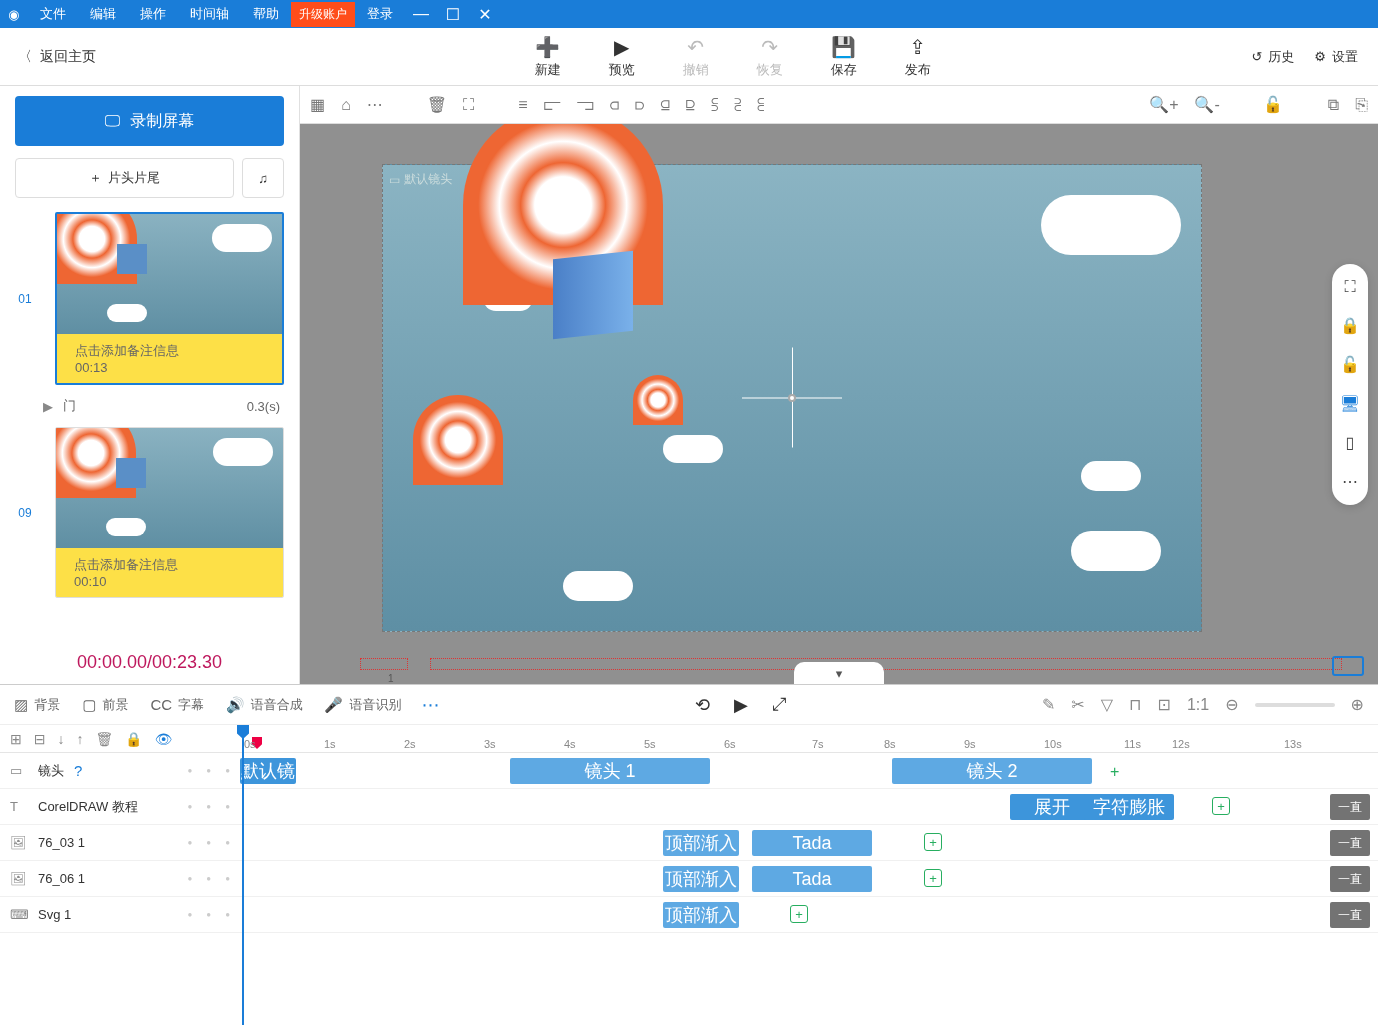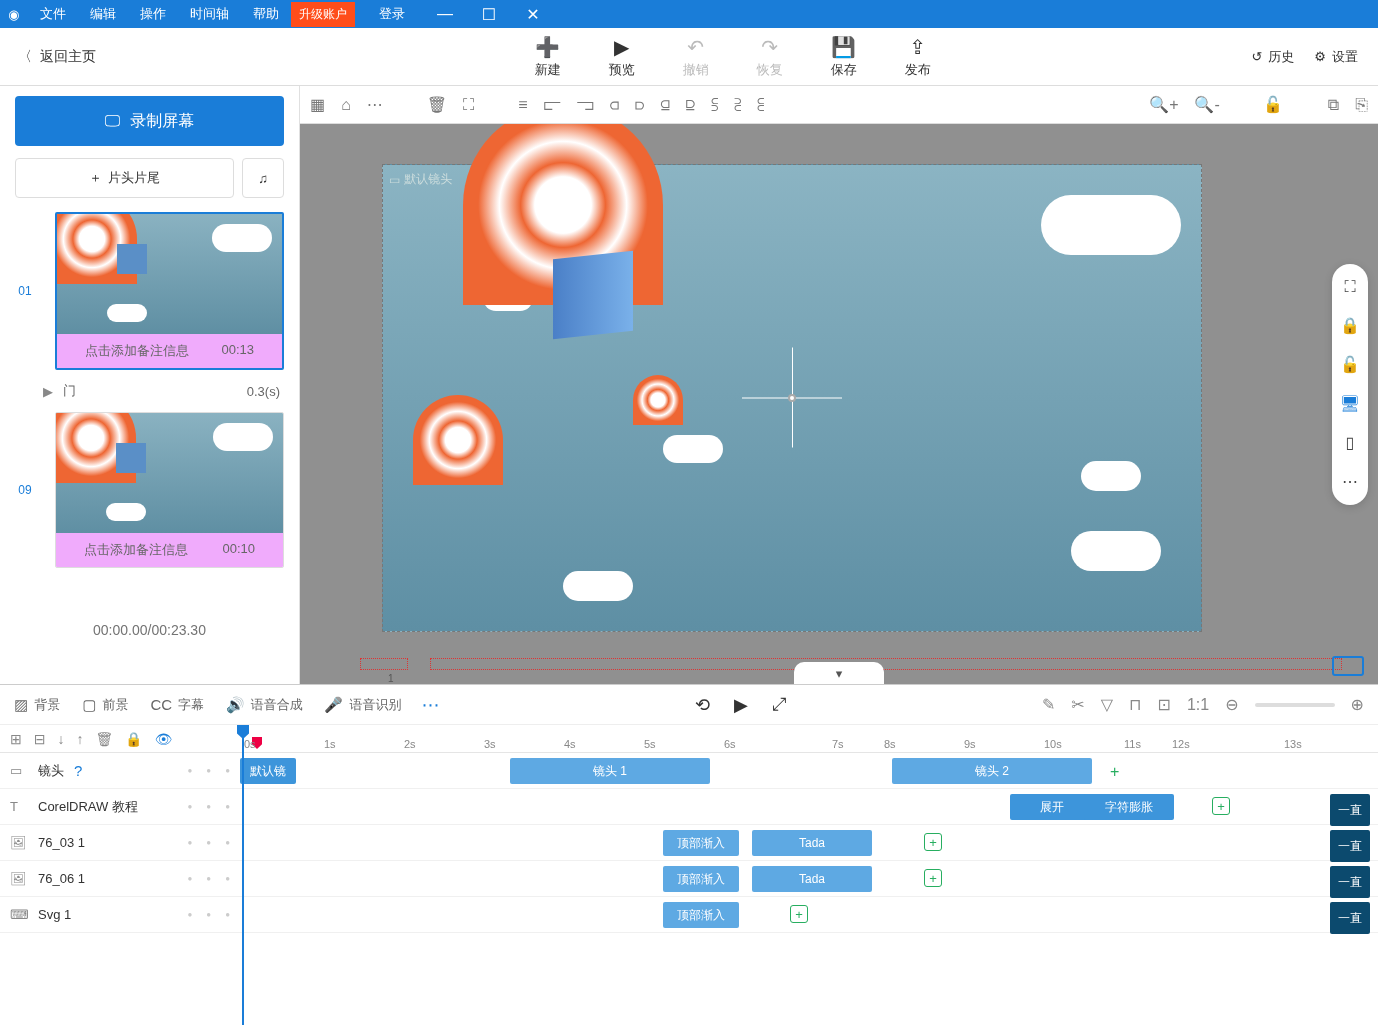--- a/index.html
+++ b/index.html
@@ -4,21 +4,21 @@
 <style>
 * { margin: 0; padding: 0; box-sizing: border-box; font-family: "Microsoft YaHei", sans-serif; }
 body { width: 1378px; height: 1030px; background: #fff; overflow: hidden; font-size: 13px; color: #333; }
 
 
 .titlebar { height: 28px; background: #1a7dd8; display: flex; align-items: center; color: #fff; }
 .titlebar .logo { width: 28px; display: flex; align-items: center; justify-content: center; }
 .titlebar .menu { display: flex; }
 .titlebar .menu span { padding: 0 12px; cursor: pointer; }
 .titlebar .title-text { flex: 1; text-align: center; font-size: 13px; }
-.titlebar .right { display: flex; align-items: center; gap: 12px; }
+.titlebar .right { display: flex; align-items: center; }
 .titlebar .upgrade { background: #ff4d1a; padding: 4px 8px; font-size: 12px; }
 .titlebar .login { padding: 0 12px; }
 .titlebar .win-btn { width: 32px; text-align: center; font-size: 16px; cursor: pointer; }
 
 
 .main-toolbar { height: 58px; background: #fff; border-bottom: 1px solid #ddd; display: flex; align-items: center; }
 .back-home { padding: 0 18px; display: flex; align-items: center; gap: 8px; font-size: 14px; cursor: pointer; }
 .big-actions { flex: 1; display: flex; justify-content: center; gap: 48px; margin-left: 100px; }
 .big-action { display: flex; flex-direction: column; align-items: center; gap: 2px; cursor: pointer; color: #333; }
 .big-action.disabled { color: #bbb; }
@@ -32,24 +32,24 @@
 .record-btn { background: #1a7dd8; color: #fff; height: 50px; border-radius: 4px; display: flex; align-items: center; justify-content: center; gap: 10px; font-size: 16px; cursor: pointer; margin-bottom: 12px; }
 .row-btns { display: flex; gap: 8px; margin-bottom: 14px; }
 .intro-btn { flex: 1; border: 1px solid #ddd; border-radius: 4px; height: 40px; display: flex; align-items: center; justify-content: center; gap: 6px; cursor: pointer; }
 .music-btn { width: 42px; border: 1px solid #ddd; border-radius: 4px; display: flex; align-items: center; justify-content: center; cursor: pointer; }
 .clip-item { display: flex; gap: 20px; margin-bottom: 6px; }
 .clip-num { width: 20px; display: flex; align-items: center; justify-content: center; color: #1a7dd8; font-size: 12px; }
 .clip-card { flex: 1; border: 1px solid #ddd; border-radius: 2px; overflow: hidden; }
 .clip-card.selected { border: 2px solid #1a7dd8; }
 .clip-thumb { height: 120px; background: linear-gradient(180deg, #8ab2c1 0%, #5f8fa3 100%); position: relative; overflow: hidden; }
 .cloud { position: absolute; background: #fff; border-radius: 50px; }
-.clip-footer { display: flex; justify-content: space-between; padding: 8px 28px; background: #f0abfc; font-size: 13px; color: #666; }
+.clip-footer { display: flex; justify-content: space-between; padding: 8px 18px; background: #fde047; font-size: 13px; color: #666; flex-direction: column; }
 .transition-row { display: flex; align-items: center; padding: 6px 4px 12px 28px; gap: 10px; color: #666; font-size: 13px; }
 .transition-row .tr-time { margin-left: auto; }
-.time-label { text-align: center; color: #737373; font-size: 14px; padding-top: 48px; }
+.time-label { text-align: center; color: #be185d; font-size: 18px; padding-top: 48px; }
 
 
 .canvas-wrap { flex: 1; background: #e8e8e8; position: relative; display: flex; flex-direction: column; }
 .canvas-toolbar { height: 38px; background: #fff; border-bottom: 1px solid #ddd; display: flex; align-items: center; padding: 0 10px; gap: 16px; color: #777; }
 .canvas-toolbar .sp { width: 12px; }
 .canvas-toolbar span { cursor: pointer; font-size: 16px; }
 .stage { flex: 1; position: relative; overflow: hidden; background: #909090; }
 .canvas-frame { position: absolute; left: 82px; top: 40px; width: 820px; height: 468px; border: 1px dashed #777; background: linear-gradient(180deg, #8bb4c3 0%, #5e8fa4 100%); }
 .canvas-label { position: absolute; top: 6px; left: 6px; color: #cdd; font-size: 12px; display: flex; align-items: center; gap: 4px; }
 .crosshair { position: absolute; left: 50%; top: 50%; width: 100px; height: 1px; background: #fff; transform: translate(-50%, -50%); }
@@ -79,25 +79,25 @@
 .tl-tick { position: absolute; bottom: 2px; font-size: 11px; color: #888; }
 .playhead { position: absolute; top: 0; left: 2px; width: 2px; height: 300px; background: #1a7dd8; z-index: 5; }
 .playhead::before { content: ''; position: absolute; top: 0; left: -5px; width: 12px; height: 14px; background: #1a7dd8; clip-path: polygon(0 0, 100% 0, 100% 60%, 50% 100%, 0 60%); }
 .marker-red { position: absolute; top: 12px; left: 12px; width: 10px; height: 12px; background: #e04; clip-path: polygon(0 0,100% 0,100% 60%,50% 100%,0 60%); }
 .tl-track { height: 36px; display: flex; border-bottom: 1px solid #f0f0f0; align-items: center; }
 .tl-track .track-head { width: 240px; display: flex; align-items: center; gap: 10px; padding: 0 10px; font-size: 13px; }
 .track-head .ic { color: #888; width: 18px; }
 .track-head .dots { margin-left: auto; display: flex; gap: 14px; color: #ccc; font-size: 8px; }
 .track-head .help { color: #1a7dd8; font-size: 15px; }
 .track-body { flex: 1; position: relative; height: 100%; }
-.seg { position: absolute; height: 26px; top: 5px; background: #3d95db; color: #fff; font-size: 12px; display: flex; align-items: center; justify-content: center; border-radius: 2px; }
+.seg { position: absolute; height: 26px; top: 5px; background: #3d95db; color: #fff; font-size: 18px; display: flex; align-items: center; justify-content: center; border-radius: 2px; }
 .seg.light { background: #5ea9e3; }
 .seg-add { position: absolute; top: 10px; color: #27ae60; font-size: 16px; cursor: pointer; }
 .seg-add.boxed { border: 1px solid #27ae60; border-radius: 3px; width: 18px; height: 18px; display: flex; align-items: center; justify-content: center; font-size: 13px; top: 8px; }
-.seg-always { position: absolute; right: 8px; top: 5px; height: 32px; background: #0c4a6e; color: #fff; font-size: 12px; padding: 0 8px; display: flex; align-items: center; border-radius: 2px; }
+.seg-always { position: absolute; right: 8px; top: 5px; height: 26px; background: #737373; color: #fff; font-size: 12px; padding: 0 8px; display: flex; align-items: center; border-radius: 2px; }
 
 
 .para { position: absolute; border-radius: 50% 50% 0 0; background: radial-gradient(#fff 20%, #e63 30%, #fff 45%, #e63 60%); }
 </style>
 </head>
 <body>
 
 <div class="titlebar">
   <div class="logo">◉</div>
   <div class="menu">
@@ -336,21 +336,21 @@
     <div class="tl-ruler" id="tl-ruler">
       <div class="playhead"></div>
       <div class="marker-red"></div>
     <span class="tl-tick" style="left: 4px;">0s</span>
         <span class="tl-tick" style="left: 84px;">1s</span>
         <span class="tl-tick" style="left: 164px;">2s</span>
         <span class="tl-tick" style="left: 244px;">3s</span>
         <span class="tl-tick" style="left: 324px;">4s</span>
         <span class="tl-tick" style="left: 404px;">5s</span>
         <span class="tl-tick" style="left: 484px;">6s</span>
-        <span class="tl-tick" style="left: 592px;">7s</span>
+        <span class="tl-tick" style="left: 572px;">7s</span>
         <span class="tl-tick" style="left: 644px;">8s</span>
         <span class="tl-tick" style="left: 724px;">9s</span>
         <span class="tl-tick" style="left: 804px;">10s</span>
         <span class="tl-tick" style="left: 884px;">11s</span>
         <span class="tl-tick" style="left: 932px;">12s</span>
         <span class="tl-tick" style="left: 1044px;">13s</span>
       </div>
   </div>
 
   <div id="tracks">

